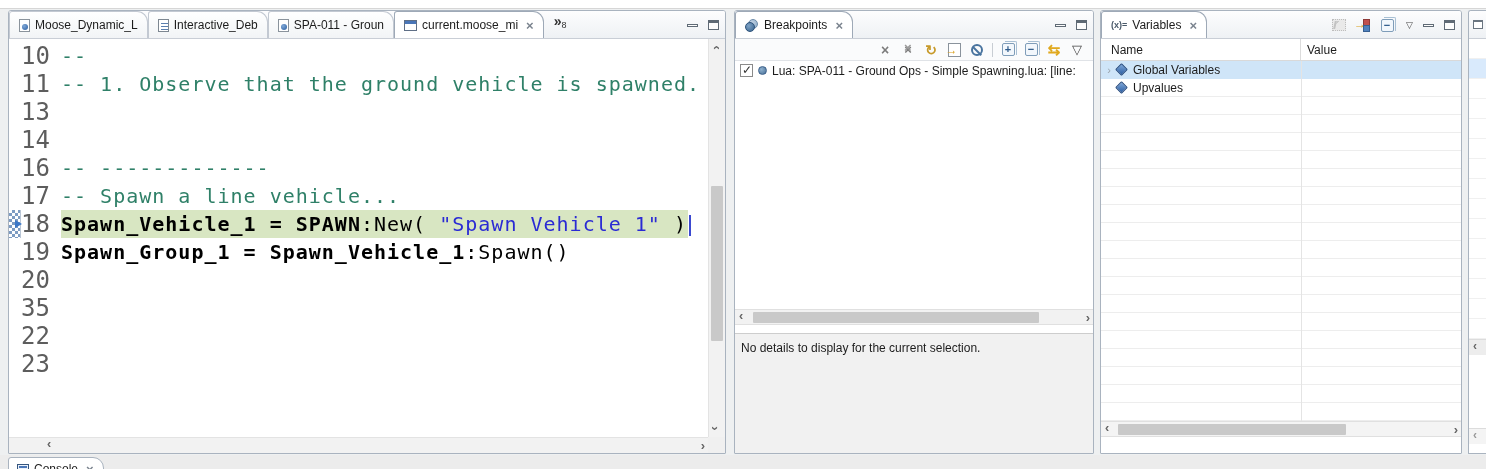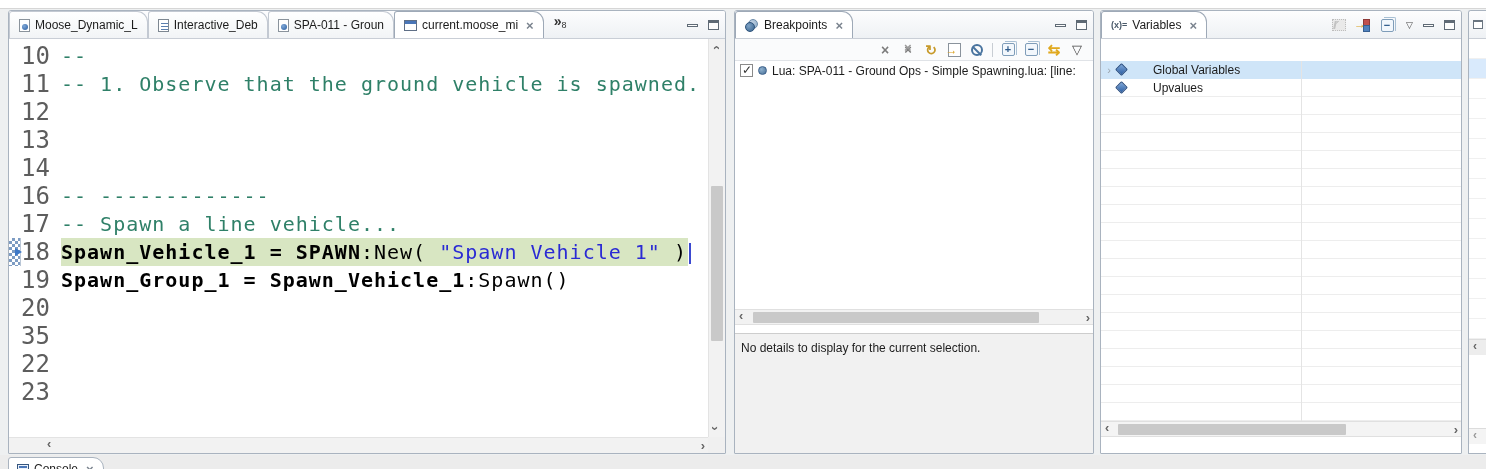--- a/index.html
+++ b/index.html
@@ -133,21 +133,21 @@
      border-bottom:1px solid #d9d9d9; display:flex; align-items:center; }
   .colheader .col-name { width:200px; padding-left:10px; border-right:1px solid #dcdcdc; height:100%;
      display:flex; align-items:center; }
   .colheader .col-value { padding-left:6px; }
   #vargrid { position:absolute; left:0; right:0; top:50px; height:360px; background:#fff; overflow:hidden; }
   .vrow { height:18px; display:flex; align-items:center; border-bottom:1px solid #ededed; position:relative; }
   .vrow.selected { background:#cfe5f8; border-bottom-color:#cfe5f8; }
   .vrow .twist { width:16px; text-align:center; color:#9aa4ad; font-size:11px; flex:0 0 auto; }
   .diamond { width:9px; height:9px; flex:0 0 auto; margin-right:7px; transform:rotate(45deg);
      background:linear-gradient(135deg,#7da7d9,#2e5fa3); border:1px solid #24497e; border-radius:1px; }
-  .vname { white-space:nowrap;margin-left:20px; }
+  .vname { white-space:nowrap; }
   #vcolline { position:absolute; left:200px; top:50px; height:360px; width:1px; background:#e4e4e4; }
   .var-hscroll { position:absolute; left:0; right:0; top:410px; height:16px; background:#f4f4f4;
      border-top:1px solid #e0e0e0; border-bottom:1px solid #e0e0e0; }
 
   
   #rightstrip { left:1468px; width:18px; border-radius:3px 0 0 1px; border-right:none; }
   #rightstrip .rs-head { height:28px; background:linear-gradient(#fdfdfe,#eef1f4); border-bottom:1px solid #c9ced6; position:relative; }
   #rightstrip .rs-max { position:absolute; left:4px; top:9px; width:10px; height:9px; border:1px solid #6a7580; border-top-width:2px; background:#fff; }
   .rs-row { height:20px; border-bottom:1px solid #f0f0f0; }
   .rs-row.sel { background:#d9eafc; }
@@ -205,25 +205,20 @@
             <span class="lnum">10</span>
             <span class="lcode"><span class="seg-comment">--</span></span>
           </div>
           <div class="line">
             <span class="ann"></span>
             <span class="lnum">11</span>
             <span class="lcode"><span class="seg-comment">-- 1. Observe that the ground vehicle is spawned.</span></span>
           </div>
           <div class="line">
             <span class="ann"></span>
-            <span class="lnum">12</span>
-            <span class="lcode"></span>
-          </div>
-          <div class="line">
-            <span class="ann"></span>
             <span class="lnum">13</span>
             <span class="lcode"></span>
           </div>
           <div class="line">
             <span class="ann"></span>
             <span class="lnum">14</span>
             <span class="lcode"></span>
           </div>
           <div class="line">
             <span class="ann"></span>
@@ -356,20 +351,24 @@
           <span class="minusbox">−</span>
         </span>
     </div>
     <div class="winbtns">
       <span class="ico-menu">▽</span>
       <span class="ico-min"></span>
       <span class="ico-max"></span>
     </div>
   </div>
 
+  <div class="colheader">
+    <span class="col-name">Name</span>
+    <span class="col-value">Value</span>
+  </div>
 
   <div id="vargrid">
       <div class="vrow selected">
         <span class="twist">›</span>
         <span class="diamond"></span>
         <span class="vname">Global Variables</span>
       </div>
       <div class="vrow">
         <span class="twist"></span>
         <span class="diamond"></span>

